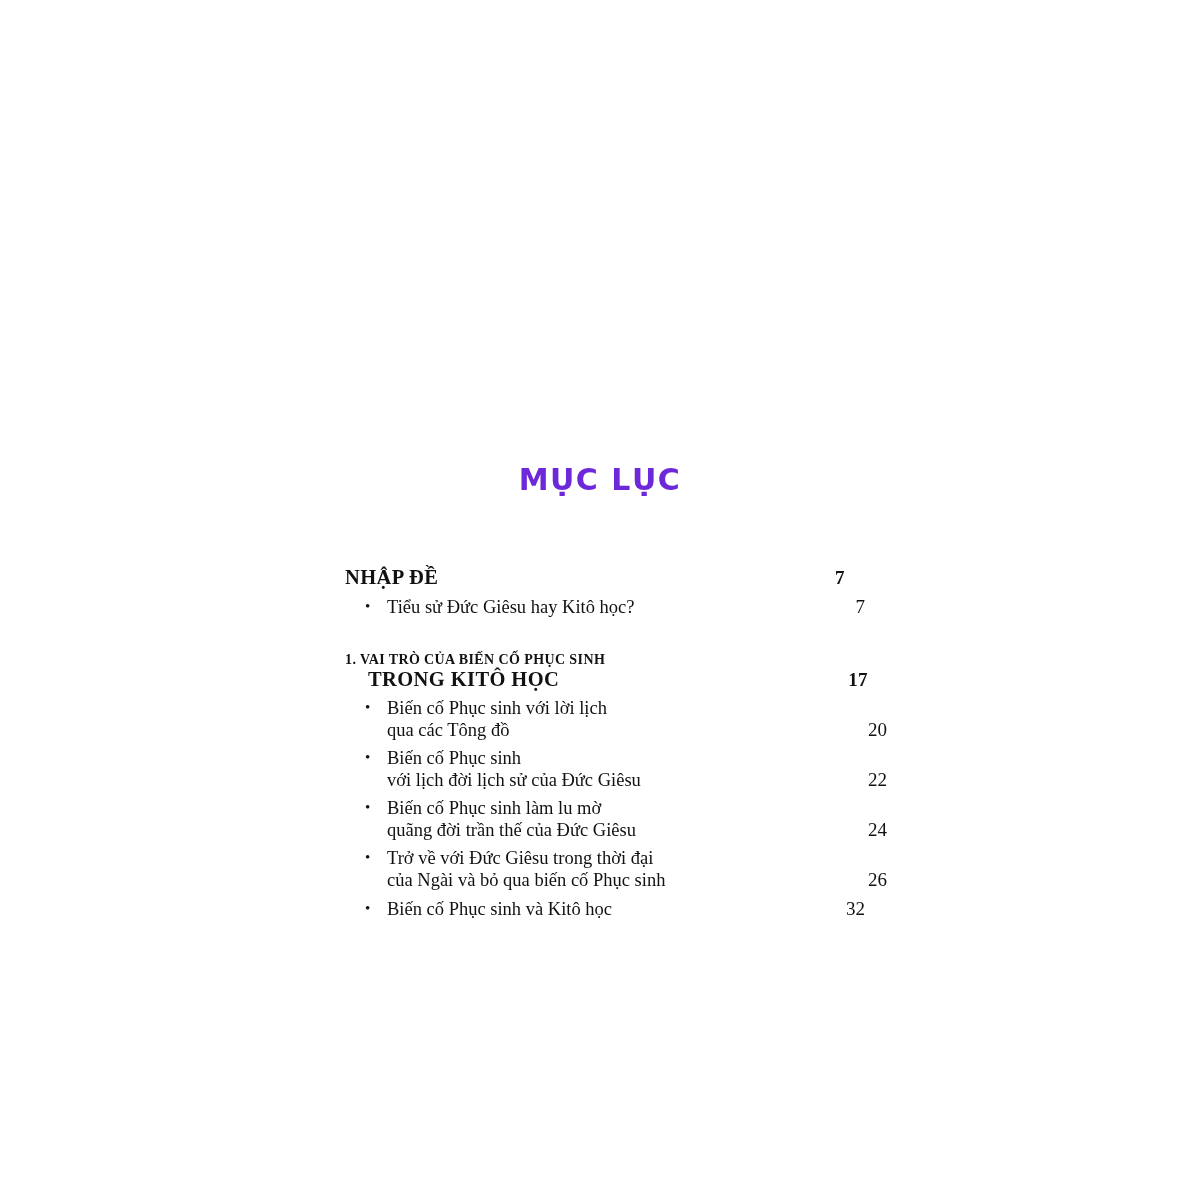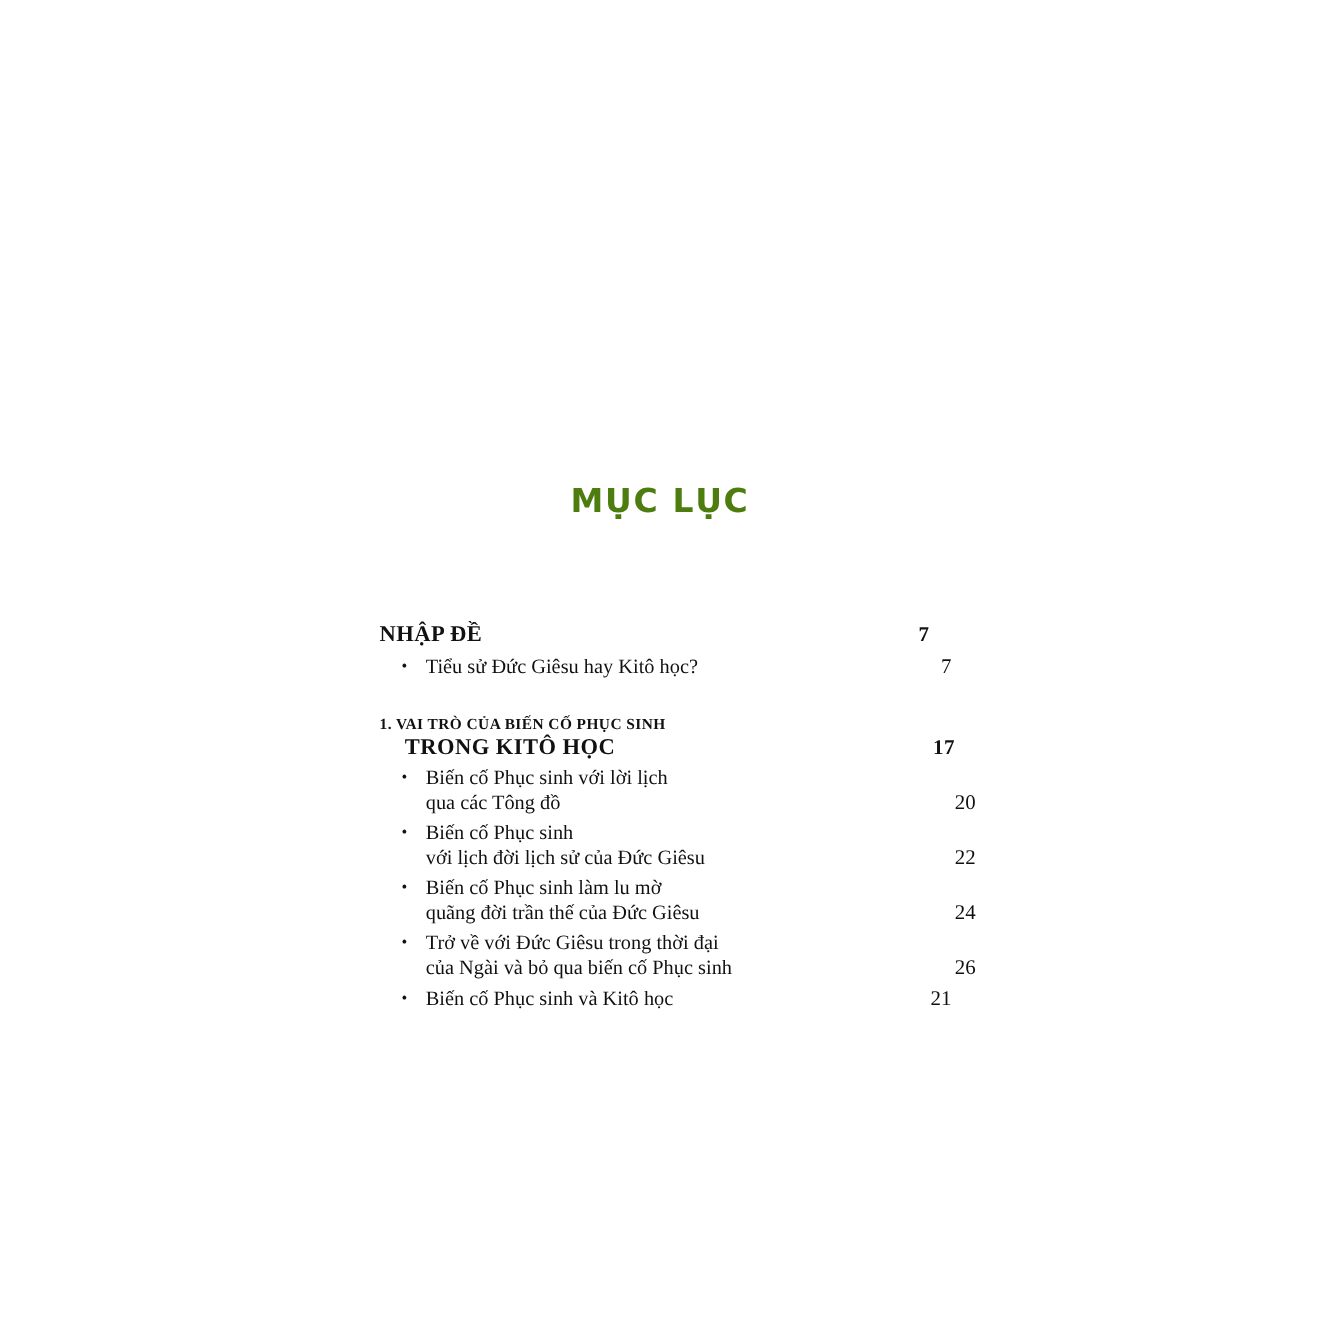--- a/index.html
+++ b/index.html
@@ -11,29 +11,29 @@
     position: relative;
     width: 1200px;
     height: 1200px;
     background: #ffffff;
     font-family: "Liberation Serif", "DejaVu Serif", serif;
     color: #111111;
     overflow: hidden;
   }
   .toc-title {
     position: absolute;
-    top: 418px;
+    top: 442px;
     left: 0;
     width: 1200px;
     text-align: center;
     font-family: "DejaVu Sans", "Liberation Sans", sans-serif;
     font-weight: bold;
     font-size: 30px;
     letter-spacing: 1.5px;
-    color: #4d7c0f;
+    color: #6d28d9;
   }
   .toc-body {
     position: absolute;
     top: 566px;
     left: 345px;
     width: 500px;
   }
 
   
   .entry {
@@ -177,18 +177,18 @@
       <div class="entry sub-cont">
         <span class="txt">của Ngài và bỏ qua biến cố Phục sinh</span>
         <span class="leader">· · · · · · · · · · · · · · · · · · · · · · · · · · · · · · ·</span>
         <span class="pageno">26</span>
       </div>
 
       <div class="entry sub">
         <span class="bullet">•</span>
         <span class="txt">Biến cố Phục sinh và Kitô học</span>
         <span class="leader">· · · · · · · · · · · · · · · · · · · · · · · · · · · · · · ·</span>
-        <span class="pageno">21</span>
+        <span class="pageno">32</span>
       </div>
 
     </div>
   </div>
 </div>
 
 </body></html>

